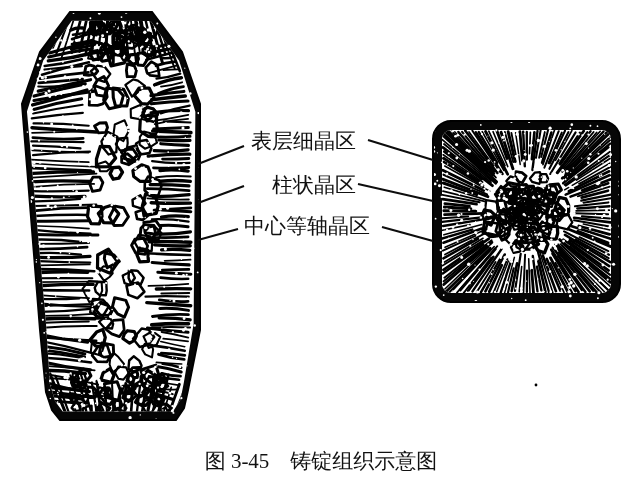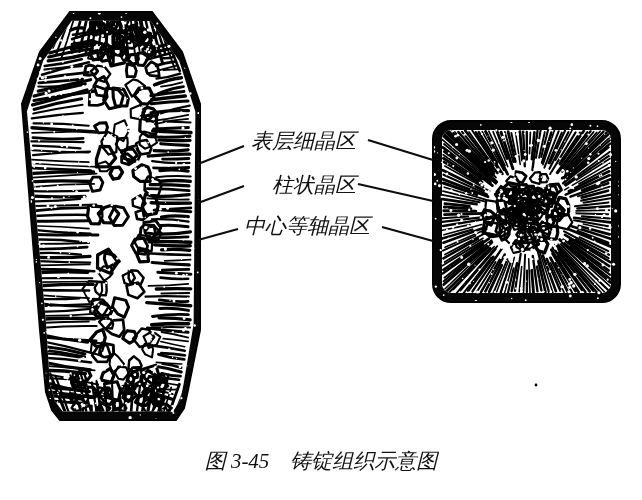--- a/index.html
+++ b/index.html
@@ -11,21 +11,20 @@
     width: 642px;
     height: 500px;
     position: relative;
     overflow: hidden;
     font-family: "Liberation Serif", "DejaVu Serif", serif;
     color: #000000;
   }
   #figure-root {
     position: absolute;
     inset: 0;
-    font-style: italic;
   }
   svg.figure-canvas {
     position: absolute;
     left: 0;
     top: 0;
     width: 642px;
     height: 500px;
     display: block;
   }
   .label-text {

